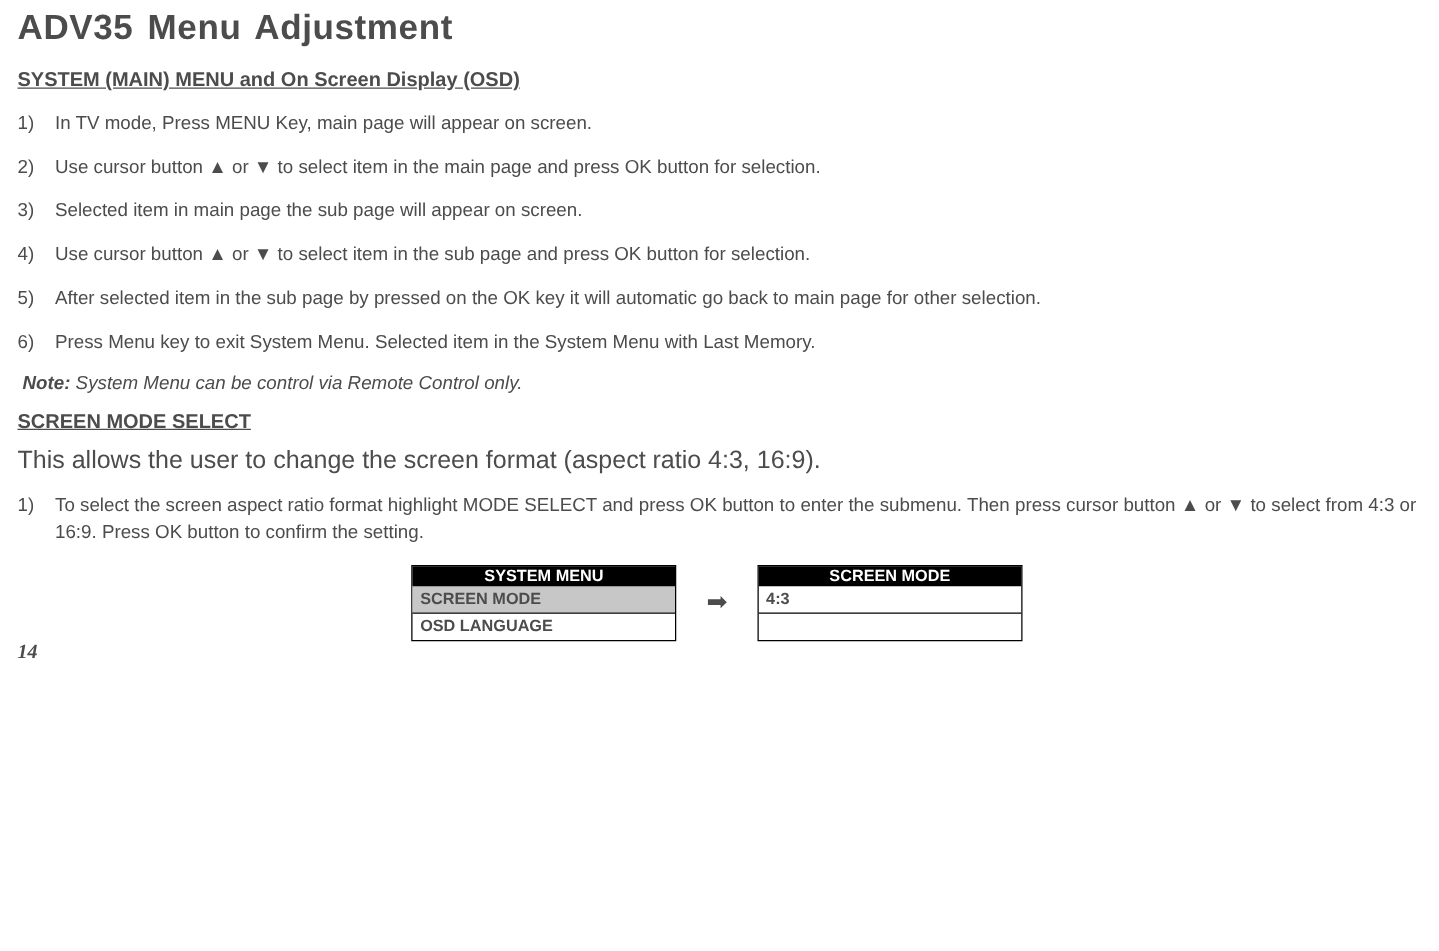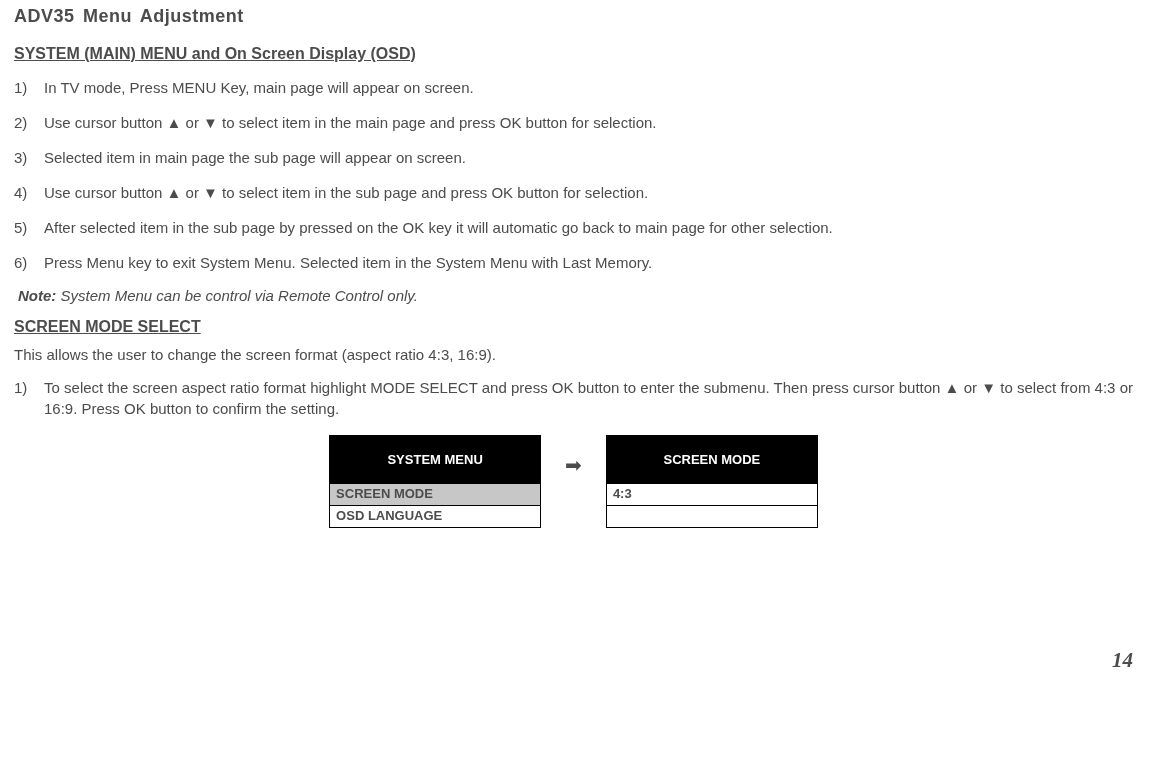--- a/index.html
+++ b/index.html
@@ -4,21 +4,21 @@
   <style>
     body {
       font-family: Arial, Helvetica, sans-serif;
       color: #4c4c4c;
       margin: 0;
       padding: 0 18px 0 14px;
       width: 1151px;
       box-sizing: border-box;
     }
     h1 {
-      font-size: 18px;
+      font-size: 28px;
       font-weight: bold;
       letter-spacing: 0.5px;
       word-spacing: 3px;
       margin: 6px 0 18px 0;
     }
     h2 {
       font-size: 16px;
       font-weight: bold;
       text-decoration: underline;
       margin: 14px 0 10px 0;
@@ -43,41 +43,41 @@
       position: absolute;
       left: 0;
     }
     .note {
       font-style: italic;
       font-size: 15px;
       margin: 12px 0 6px 4px;
     }
     .note .bold { font-weight: bold; }
     .para {
-      font-size: 15px;
+      font-size: 20px;
       margin: 6px 0 10px 0;
     }
     .menus {
       display: flex;
       justify-content: center;
       align-items: flex-start;
       gap: 24px;
       margin: 16px 0 0 0;
     }
     .menu {
       width: 210px;
       border: 1px solid #000;
       font-size: 13px;
       font-weight: bold;
     }
     .menu-header {
       background: #000;
       color: #fff;
       text-align: center;
-      padding: 16px 0;
+      padding: 0 0;
       font-weight: bold;
     }
     .menu-item {
       border-top: 1px solid #000;
       padding: 2px 6px;
       height: 17px;
       box-sizing: content-box;
     }
     .selected { background: #c7c7c7; }
     .arrow-col {
@@ -87,23 +87,22 @@
       padding-top: 20px;
     }
     .arrow-icon {
       font-size: 20px;
       line-height: 1;
     }
     .pagenum {
       font-family: "Times New Roman", serif;
       font-style: italic;
       font-weight: bold;
-      font-size: 21px;
-      text-align: right;
-      margin-top: 120px;
+      font-size: 16px;
+      text-align: left;
     }
   </style>
 </head>
 <body>
 
 <h1>ADV35 Menu Adjustment</h1>
 
 <h2>SYSTEM (MAIN) MENU and On Screen Display (OSD)</h2>
 
 <ol>

